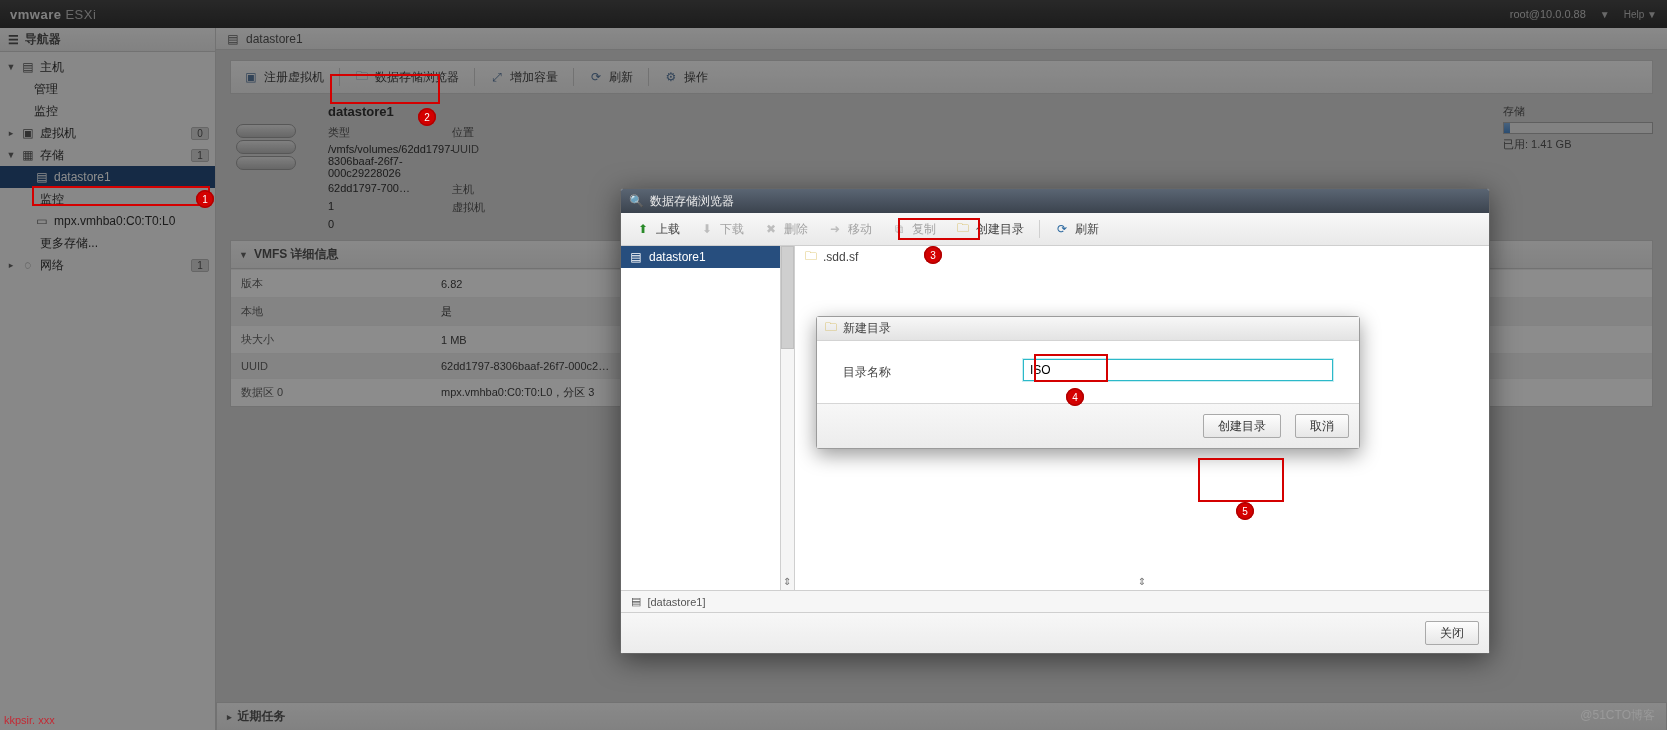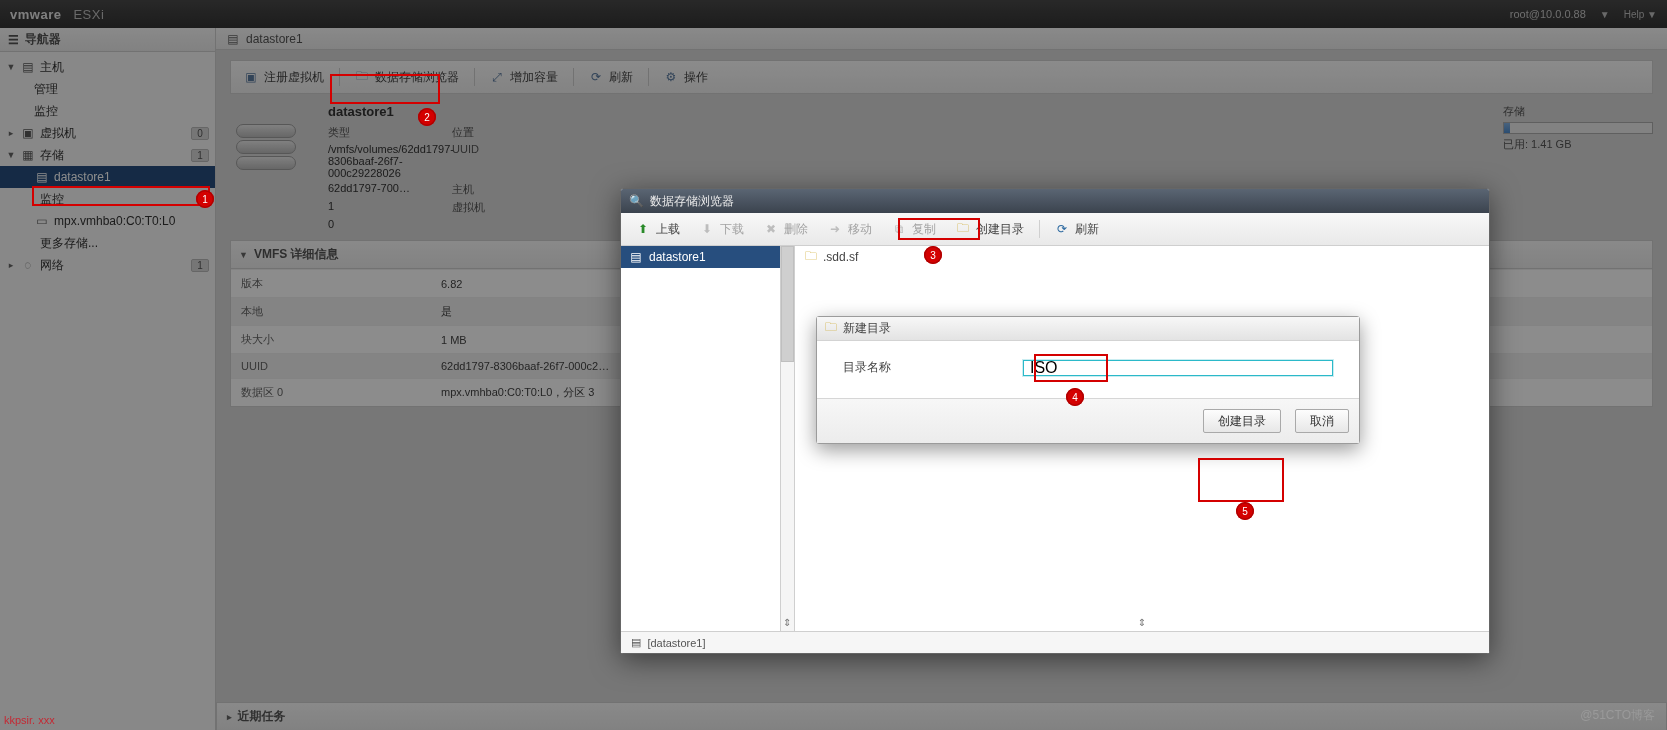--- a/index.html
+++ b/index.html
@@ -35,21 +35,21 @@
   .topbar{
     height:28px;
     background:linear-gradient(#4a4a4a,#343434);
     color:#dcdcdc;
     display:flex;align-items:center;
     padding:0 10px;
     font-size:13px;
     gap:6px;
   }
   .brand{color:#e8e8e8;font-weight:bold;letter-spacing:.5px}
-  .brand .thin{font-weight:normal;color:#bfbfbf;margin-left:12px}
+  .brand .thin{font-weight:normal;color:#bfbfbf;margin-left:4px}
   .topbar .spacer{flex:1}
   .topbar .user{color:#c9c9c9;font-size:11px}
   .topbar .help-icon,.topbar .chev{font-size:10px;color:#bfbfbf;margin-left:8px}
 
   
   .shell{display:flex;height:calc(100% - 28px)}
   .nav{
     width:216px;flex:none;
     border-right:1px solid var(--panel-border);
     background:var(--panel-bg);
@@ -192,21 +192,21 @@
   }
   .modal-title{
     height:24px;display:flex;align-items:center;gap:6px;padding:0 8px;
     background:linear-gradient(var(--dlg-titlebar-a),var(--dlg-titlebar-b));
     border-bottom:1px solid #d3d3d3;color:#444;
   }
   .modal-body{padding:18px 26px 22px 26px;display:flex;flex-direction:column;gap:20px}
   .form-row{display:flex;align-items:flex-end;gap:20px}
   .form-row label{width:160px;color:#444}
   .form-row input{
-    flex:1;height:16px;border:1px solid #2bb9c9;outline:none;padding:0 6px;font-size:16px;
+    flex:1;height:22px;border:1px solid #2bb9c9;outline:none;padding:0 6px;font-size:12px;
     box-shadow:0 0 0 1px rgba(43,185,201,.25);
   }
   .hint-line{color:#555}
   .modal-footer{
     display:flex;justify-content:flex-end;gap:8px;
     padding:10px;border-top:1px solid #d6d6d6;
     background:linear-gradient(#f7f7f7,#ececec);
   }
 
   .watermark{position:absolute;right:12px;bottom:6px;color:#9a9a9a;font-size:12px;pointer-events:none}
@@ -451,20 +451,23 @@
       </div>
       <span class="hint">⇕</span>
     </div>
   </div>
 
   <div class="dlg-status">
     <span class="ico">▤</span>
     <span>[datastore1]</span>
   </div>
 
+  <div class="dlg-footer">
+    <span class="btn">关闭</span>
+  </div>
 </div>
 
 <div class="callout-box" style="left:898px;top:218px;width:82px;height:22px"></div>
 <div class="callout-num" style="left:924px;top:246px">3</div>
 
 <div class="modal" style="left:816px;top:316px;width:544px">
   <div class="modal-title">
     <span class="ico" style="color:#caa21a">🗀</span>
     <span>新建目录</span>
   </div>

